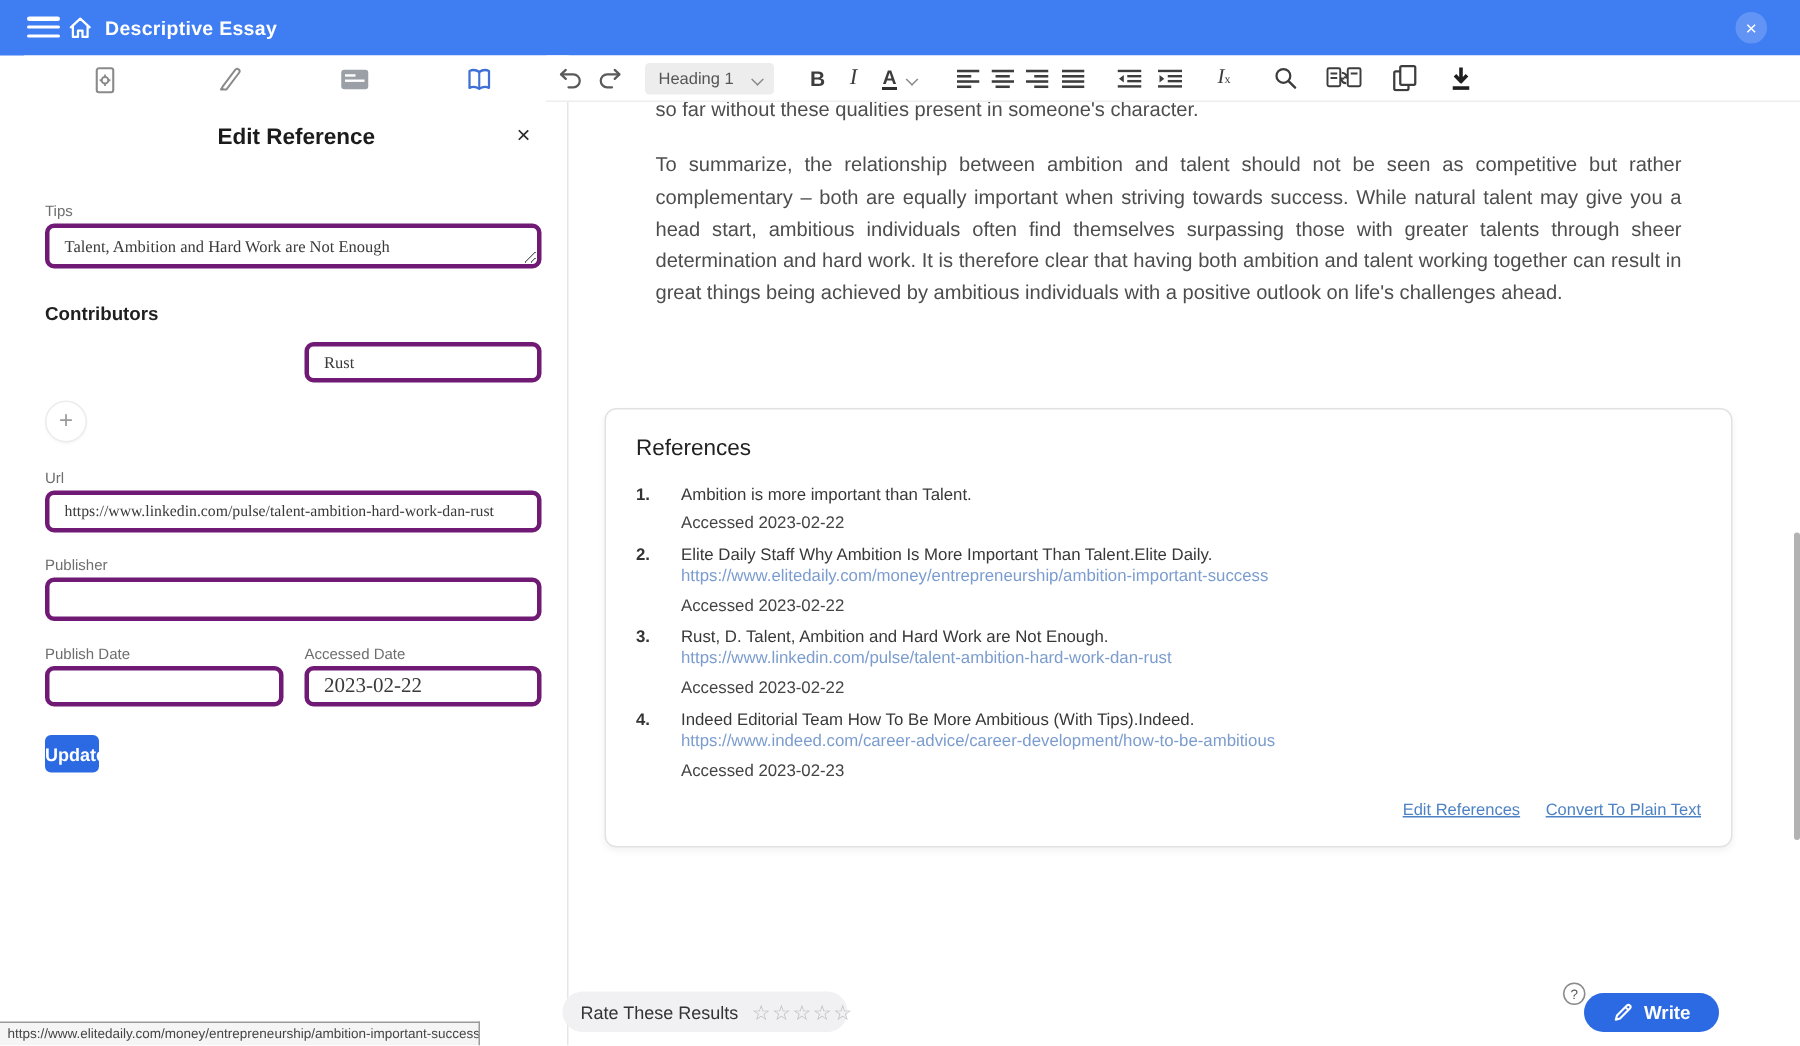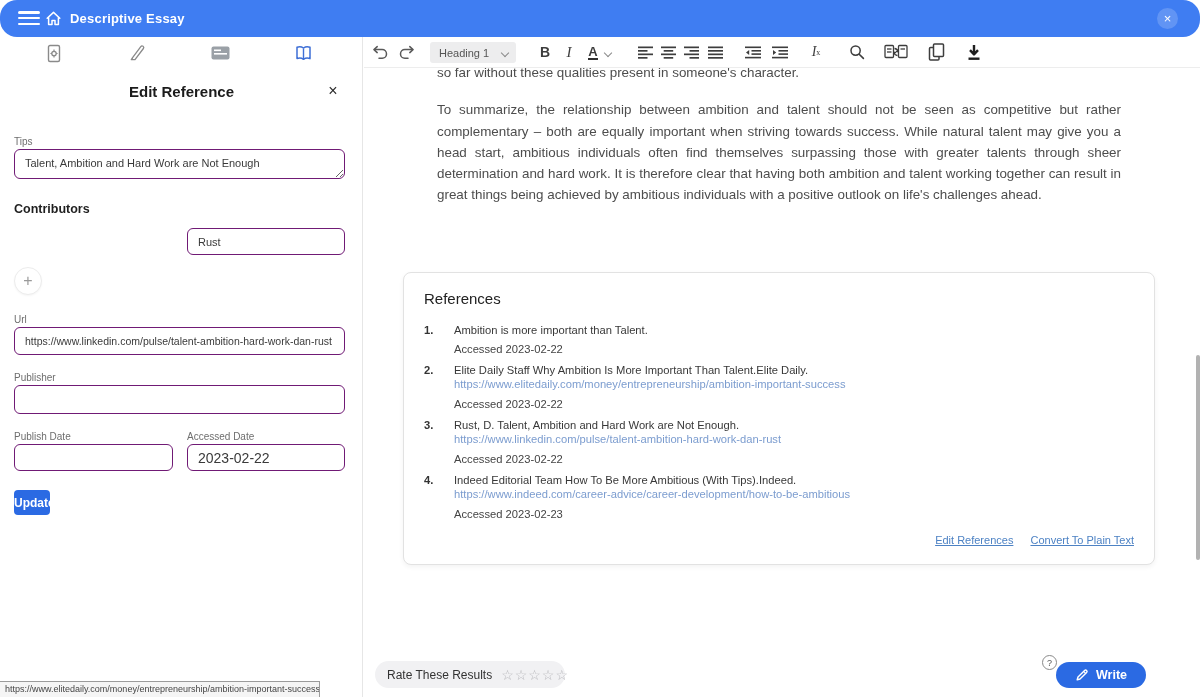--- a/index.html
+++ b/index.html
@@ -1,37 +1,37 @@
 <!DOCTYPE html>
 <html><head>
 <meta charset="utf-8">
 <style>
   * { margin:0; padding:0; box-sizing:border-box; }
   html,body { width:1200px; height:697px; background:#fff; overflow:hidden; }
   body { font-family:"Liberation Sans","DejaVu Sans",sans-serif; color:#333; }
   #app { position:relative; width:1200px; height:697px; background:#fff; }
 
   
-  .topbar { position:absolute; left:0; top:0; width:1200px; height:37px; background:#3f7df2; display:flex; align-items:center;border-radius:17px; }
+  .topbar { position:absolute; left:0; top:0; width:1200px; height:37px; background:#3f7df2; display:flex; align-items:center; }
   .hamburger { position:absolute; left:18px; top:11px; width:22px; height:15px; cursor:pointer; }
   .hamburger span { display:block; height:2.5px; background:#fff; border-radius:2px; margin-bottom:3.4px; }
   .home-btn { position:absolute; left:44px; top:9px; width:19px; height:19px; cursor:pointer; }
   .topbar-title { position:absolute; left:70px; top:0; height:37px; line-height:37px; color:#fff; font-size:13px; font-weight:bold; letter-spacing:.2px; }
   .topbar-close { position:absolute; right:22px; top:8px; width:21px; height:21px; border-radius:50%; background:rgba(255,255,255,.18); color:#fff; font-size:13px; line-height:21px; text-align:center; cursor:pointer; }
 
   
-  .sidebar { position:absolute; left:0; top:37px; width:363px; height:660px; background:#fff; border-right:1px solid #e6e6e6; }
+  .sidebar { position:absolute; left:16px; top:37px; width:363px; height:660px; background:#fff; border-right:1px solid #e6e6e6; }
   .side-tabs { position:absolute; left:0; top:0; width:363px; height:30px; }
   .side-tab { position:absolute; top:4px; width:26px; height:24px; display:flex; align-items:center; justify-content:center; cursor:pointer; }
   .panel-head-title { position:absolute; left:0; top:46px; width:363px; text-align:center; font-size:15px; font-weight:bold; color:#1b1b1b; }
   .panel-close { position:absolute; left:324px; top:45px; width:18px; height:18px; font-size:16px; line-height:18px; text-align:center; color:#2c2c2c; cursor:pointer; }
 
   .f-label { position:absolute; font-size:10px; color:#6e6e6e; }
   .f-sec-label { position:absolute; font-size:12.5px; font-weight:bold; color:#1f1f1f; }
-  .f-input, .f-area { position:absolute; border:1px solid #701a75; border-radius:6px; background:#fff; font-family:Liberation Sans, sans-serif; color:#3a3a3a; padding:0 10px; outline:none; }
+  .f-input, .f-area { position:absolute; border:3px solid #701a75; border-radius:6px; background:#fff; font-family:Liberation Serif, serif; color:#3a3a3a; padding:0 10px; outline:none; }
   .f-area { resize:both; padding:7px 10px; font-size:11px; line-height:13px; overflow:hidden; }
   .plus-btn { position:absolute; left:14px; top:230px; width:28px; height:28px; border:1px solid #ececec; border-radius:50%; background:#fff; color:#9a9a9a; font-size:16px; line-height:26px; text-align:center; cursor:pointer; box-shadow:0 1px 2px rgba(0,0,0,.04); }
   .update-btn { position:absolute; left:14px; top:453px; width:36px; height:25px; background:#2b6ae3; border:none; border-radius:4px; color:#fff; font-size:12px; font-weight:bold; font-family:inherit; cursor:pointer; }
 
   
   .toolbar { position:absolute; left:364px; top:37px; width:836px; height:31px; background:#fff; border-bottom:1px solid #ededed; z-index:5; }
   .tb { position:absolute; top:0; height:30px; display:flex; align-items:center; justify-content:center; cursor:pointer; color:#3d3d3d; }
   .heading-pill { position:absolute; left:66px; top:5px; width:86px; height:21px; background:#ededee; border-radius:3px; font-size:11px; color:#555; display:flex; align-items:center; padding-left:9px; cursor:pointer; }
   .heading-pill .chev { margin-left:auto; margin-right:7px; }
   .chev { width:7px; height:7px; display:inline-block; position:relative; }

